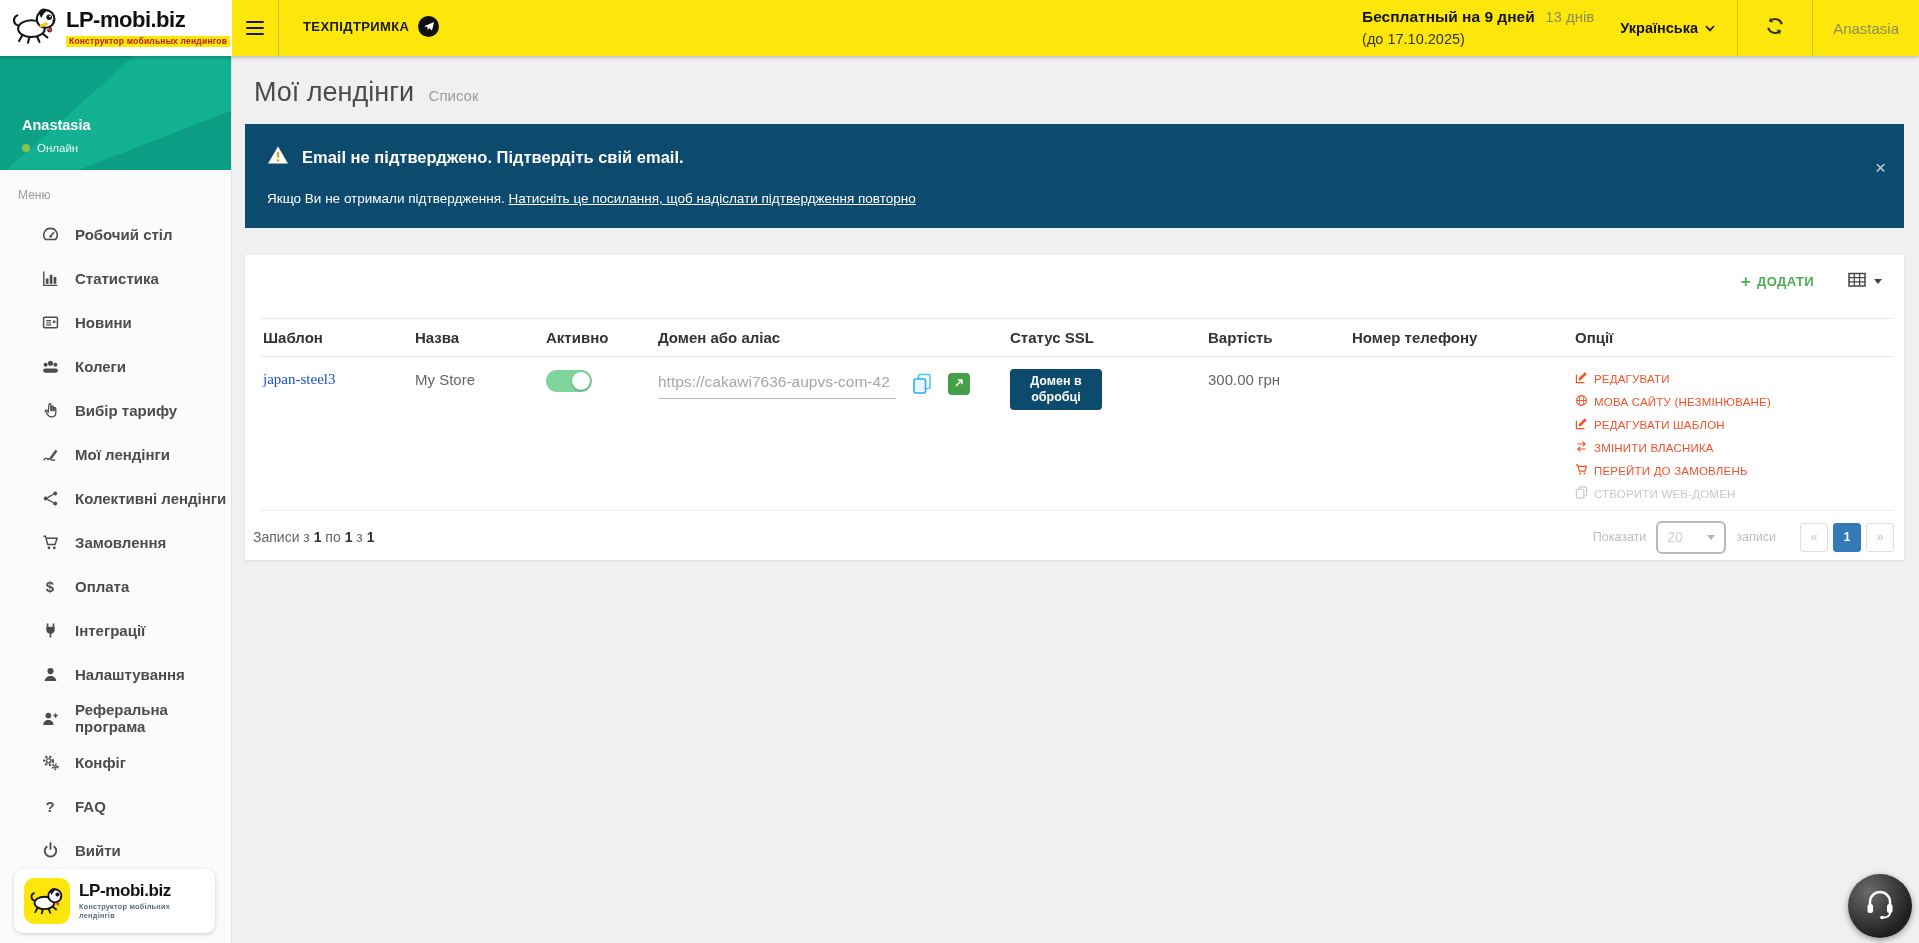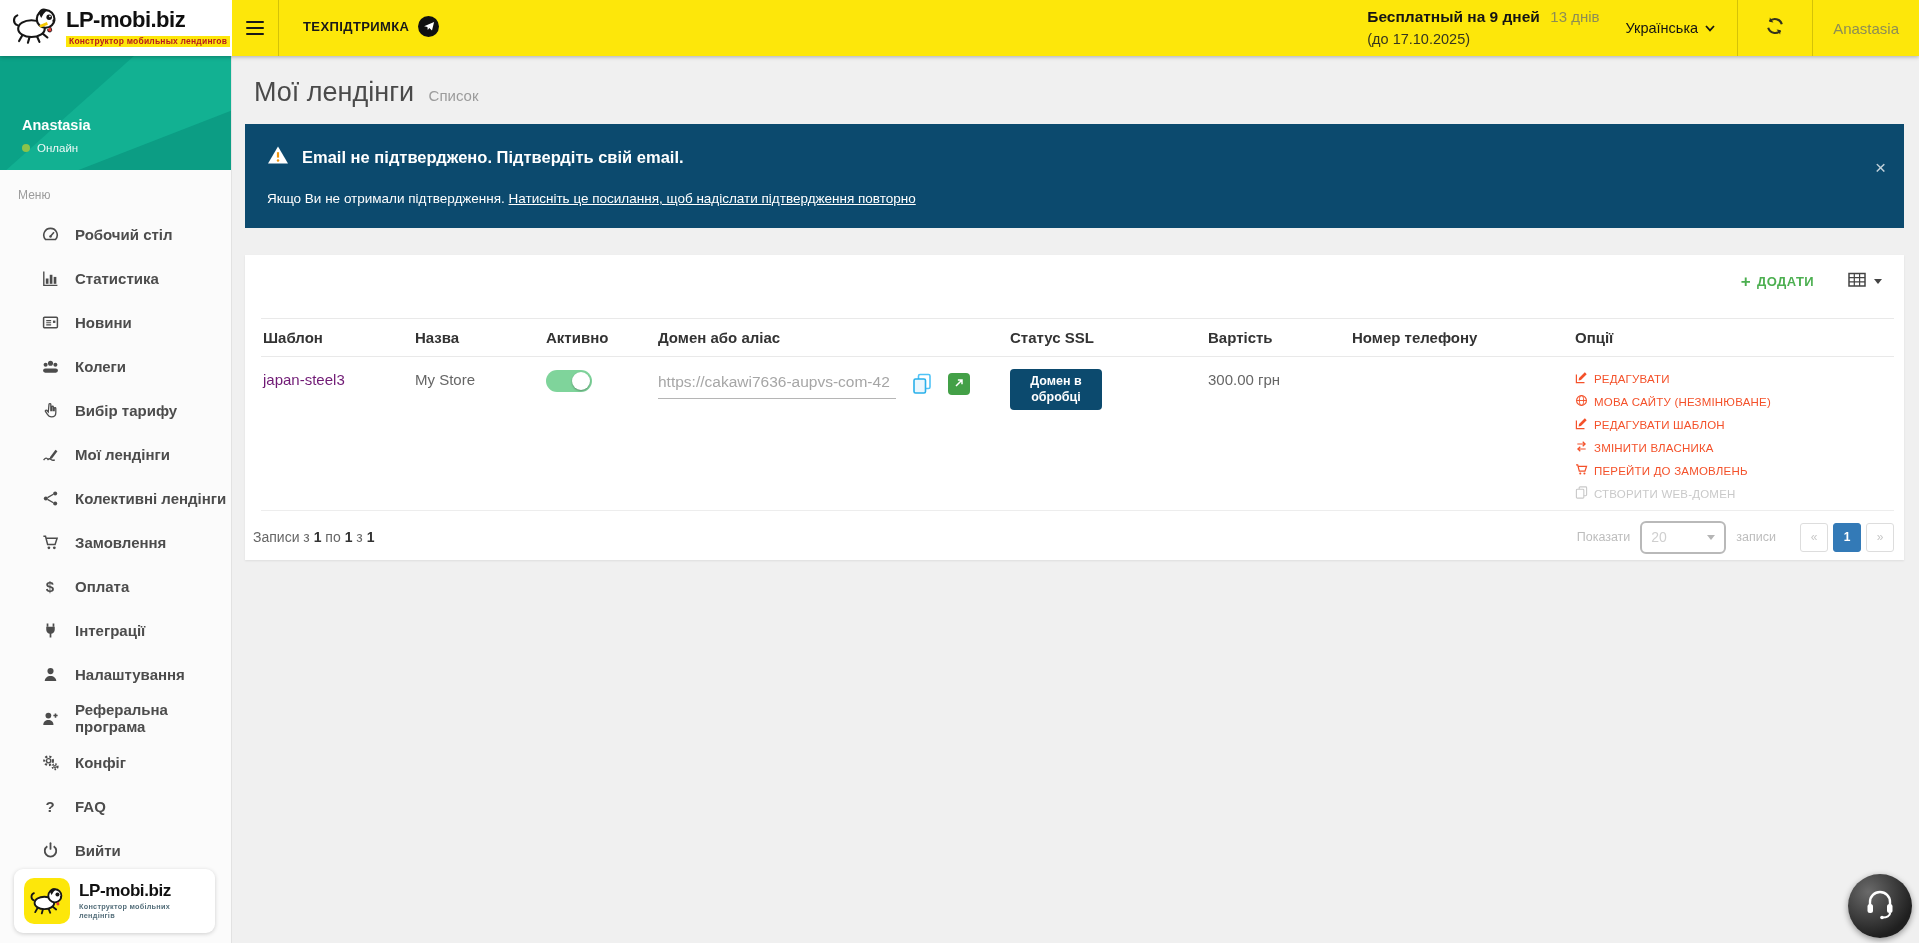--- a/index.html
+++ b/index.html
@@ -22,21 +22,21 @@
   .hamburger i{display:block;width:18px;height:2.6px;background:#181818;border-radius:1px;}
   .support{display:flex;align-items:center;gap:9px;margin:0 26px 4px 24px;cursor:pointer;}
   .support-label{font-size:13px;font-weight:bold;color:#181818;letter-spacing:.4px;}
   .tg-circle{width:21px;height:21px;border-radius:50%;background:#101010;display:flex;
              align-items:center;justify-content:center;}
   .tb-spacer{flex:1;}
   .plan{line-height:1.35;margin-right:26px;text-align:left;cursor:pointer;}
   .plan-title{font-size:15.5px;font-weight:bold;color:#141414;}
   .plan-days{font-size:15px;color:#8d8d55;font-weight:normal;margin-left:6px;}
   .plan-until{font-size:14.5px;color:#35351f;}
-  .lang{display:flex;align-items:center;gap:7px;font-size:14.5px;font-weight:normal;color:#141414;
+  .lang{display:flex;align-items:center;gap:7px;font-size:14.5px;font-weight:bold;color:#141414;
         margin-right:22px;cursor:pointer;}
   .refresh-btn{width:74px;height:56px;display:flex;align-items:center;justify-content:center;cursor:pointer;}
   .tb-user{padding:0 20px;font-size:15px;color:#8d8d55;display:flex;align-items:center;height:56px;cursor:pointer;}
 
   
   .sidebar{position:absolute;top:56px;left:0;width:232px;bottom:0;background:#fbfbfb;
            border-right:1px solid #e2e2e2;box-sizing:border-box;z-index:10;}
   .side-user{position:relative;height:114px;background:#12b192;overflow:hidden;
              display:flex;flex-direction:column;justify-content:flex-end;
              padding:0 0 16px 22px;box-sizing:border-box;}
@@ -86,21 +86,21 @@
   .caret{width:0;height:0;border-left:4.5px solid transparent;border-right:4.5px solid transparent;
          border-top:5px solid #444;}
   .caret.gray{border-top-color:#b5b5b5;}
 
   .table-wrap{position:absolute;top:63px;left:16px;right:10px;}
   table{width:100%;border-collapse:collapse;table-layout:fixed;}
   th{height:38px;text-align:left;font-size:15px;font-weight:bold;color:#333;
      border-top:1px solid #e9e9e9;border-bottom:1px solid #e9e9e9;padding:0 8px 0 2px;box-sizing:border-box;}
   td{height:154px;vertical-align:top;padding:14px 8px 0 2px;font-size:15px;color:#666;
      border-bottom:1px solid #ededed;box-sizing:border-box;}
-  .td-template{color:#701a75;}
+  .td-template{color:#1d4ed8;font-family:Liberation Serif, serif;}
   .toggle{width:46px;height:22px;border-radius:11px;background:#7fd49b;position:relative;
           cursor:pointer;margin-top:-1px;}
   .toggle .knob{position:absolute;top:2px;right:2px;width:18px;height:18px;border-radius:50%;
                 background:#fff;box-shadow:0 1px 2px rgba(0,0,0,.3);}
   .domain-cell{display:flex;align-items:flex-start;gap:16px;}
   .domain-input{border:none;border-bottom:1px solid #b5b5b5;background:transparent;outline:none;
                 width:238px;font-size:15.5px;color:#a6a6a6;padding:2px 0 7px 0;font-family:inherit;}
   .icon-btn{background:none;border:none;padding:0;cursor:pointer;line-height:0;}
   .ext-btn{width:22px;height:22px;border-radius:4px;background:#43a047;display:flex;align-items:center;
            justify-content:center;border:none;cursor:pointer;margin-top:2px;}
@@ -111,21 +111,21 @@
   .opts li{display:flex;align-items:center;gap:6px;margin-bottom:8px;color:#f4512a;
            font-size:11.5px;letter-spacing:.2px;cursor:pointer;white-space:nowrap;}
   .opts li.disabled{color:#c9c9c9;cursor:default;}
 
   .card-footer{position:absolute;left:6px;right:10px;bottom:0;height:46px;display:flex;
                align-items:center;justify-content:space-between;}
   .records{font-size:14px;color:#666;padding-left:2px;}
   .records b{color:#333;}
   .pager-zone{display:flex;align-items:center;gap:10px;}
   .pg-label{font-size:12.5px;color:#bdbdbd;}
-  .pg-select{width:86px;height:33px;border:2px solid #b9b9b9;border-radius:6px;background:#fff;
+  .pg-select{width:70px;height:33px;border:2px solid #b9b9b9;border-radius:6px;background:#fff;
              display:flex;align-items:center;justify-content:space-between;padding:0 9px;
              box-sizing:border-box;color:#cfcfcf;font-size:14px;cursor:pointer;}
   .pager{display:flex;gap:5px;margin-left:14px;}
   .pg-btn{min-width:28px;height:29px;border:1px solid #ddd;background:#fff;border-radius:3px;
           color:#c9c9c9;font-size:12px;display:flex;align-items:center;justify-content:center;
           cursor:pointer;font-family:inherit;padding:0 6px;}
   .pg-btn.active{background:#337ab7;border-color:#337ab7;color:#fff;font-weight:bold;}
 
   .chat-widget{position:absolute;right:7px;bottom:5px;width:64px;height:64px;border-radius:50%;
                background:radial-gradient(circle at 32% 28%,#6a6a6a,#1f1f1f 72%);

